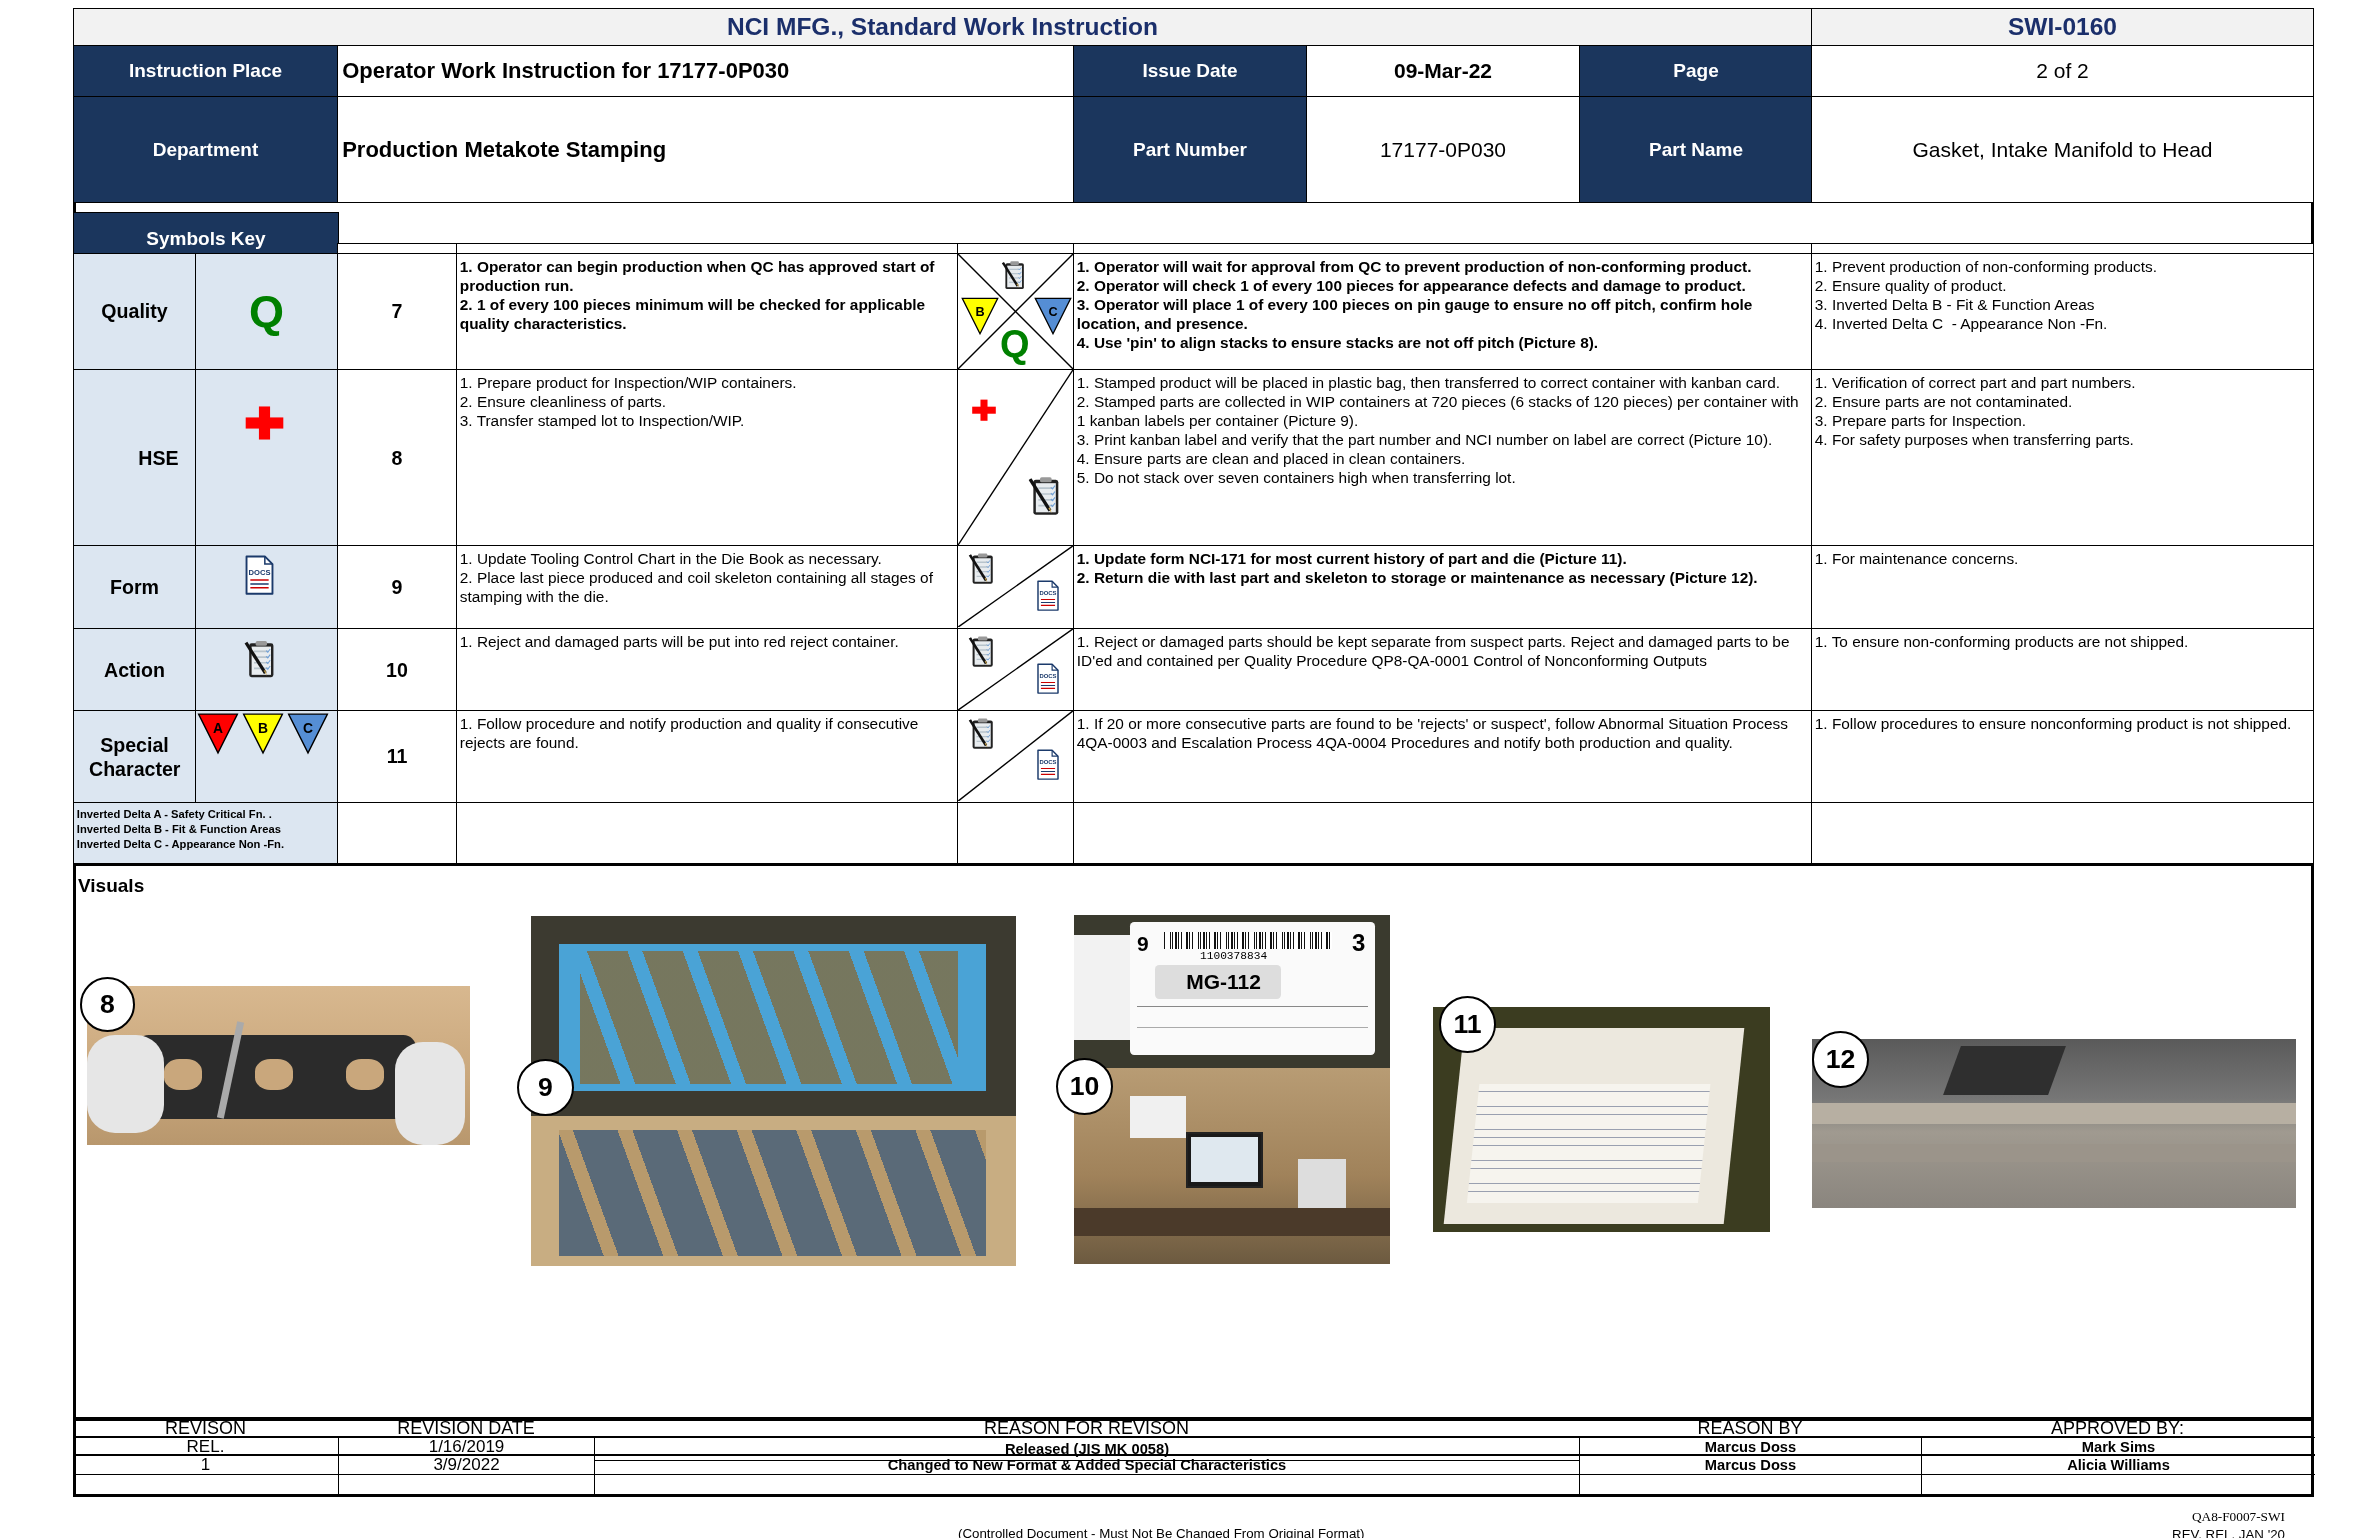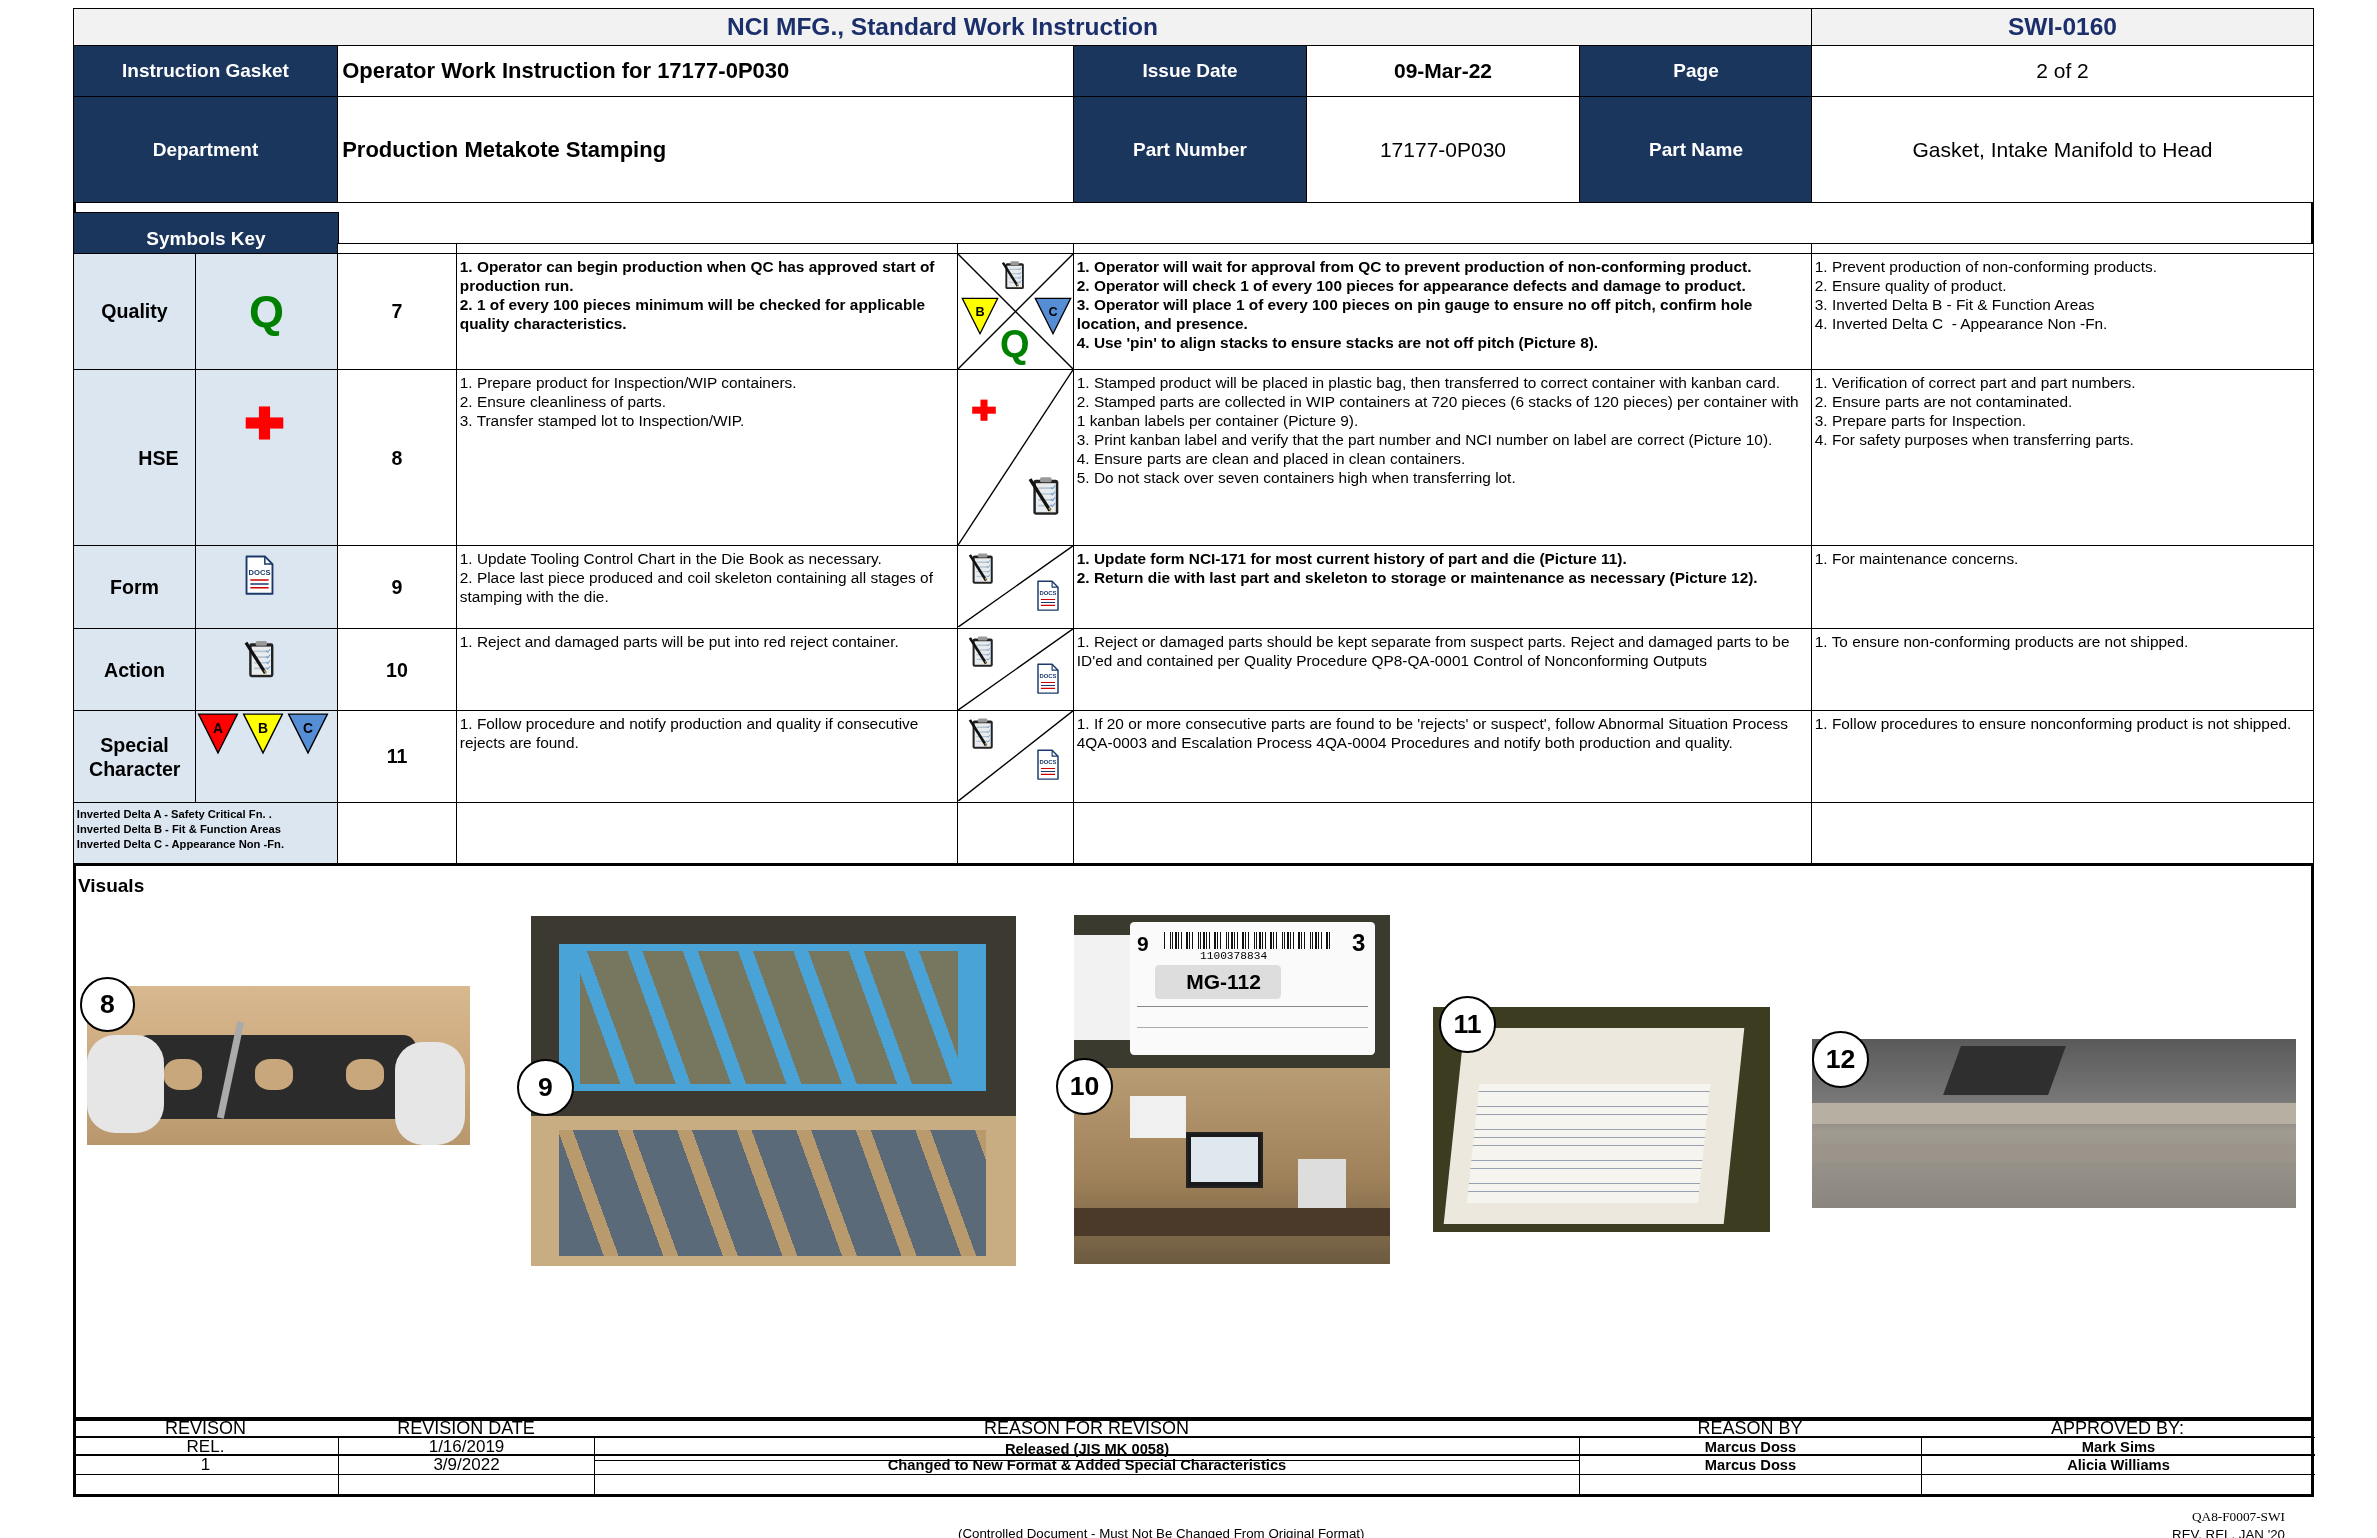--- a/index.html
+++ b/index.html
@@ -76,21 +76,21 @@
 <div class="abs frame"></div>
 
 <div class="cell titlebar center" style="left:73px;top:7.7px;width:1739px;height:39px;">
   <span>NCI MFG., Standard Work Instruction</span>
 </div>
 <div class="cell titlebar center" style="left:1811px;top:7.7px;width:503px;height:39px;">
   <span>SWI-0160</span>
 </div>
 
 <div class="cell navy" style="left:73px;top:45px;width:265px;height:52px;">
-    <span>Instruction Gasket</span>
+    <span>Instruction Place</span>
   </div>
 <div class="cell white" style="left:337px;top:45px;width:738px;height:52px;display:flex;align-items:center;padding-left:4.2px;">
     <span class="valb">Operator Work Instruction for 17177-0P030</span>
   </div>
 <div class="cell navy" style="left:1073px;top:45px;width:234px;height:52px;">
     <span>Issue Date</span>
   </div>
 <div class="cell white center" style="left:1306px;top:45px;width:274px;height:52px;">
     <span class="val" style="font-weight:bold">09-Mar-22</span>
   </div>

